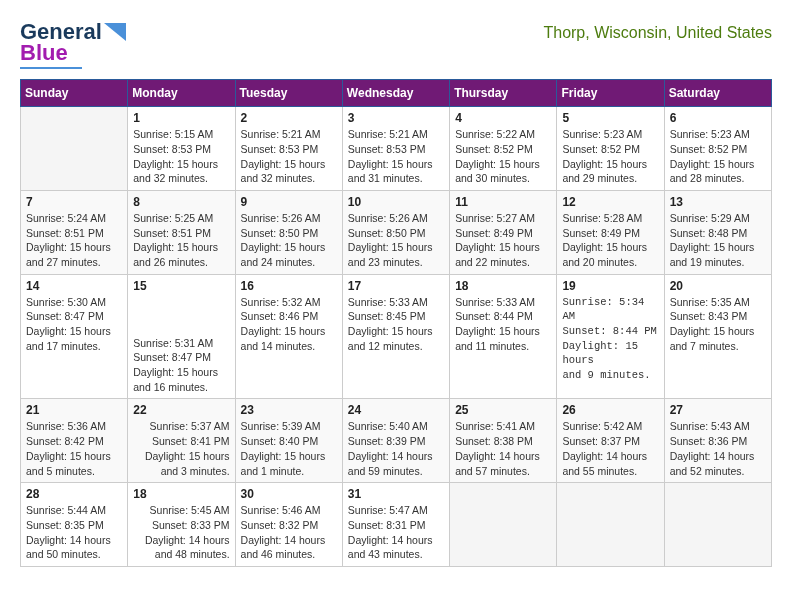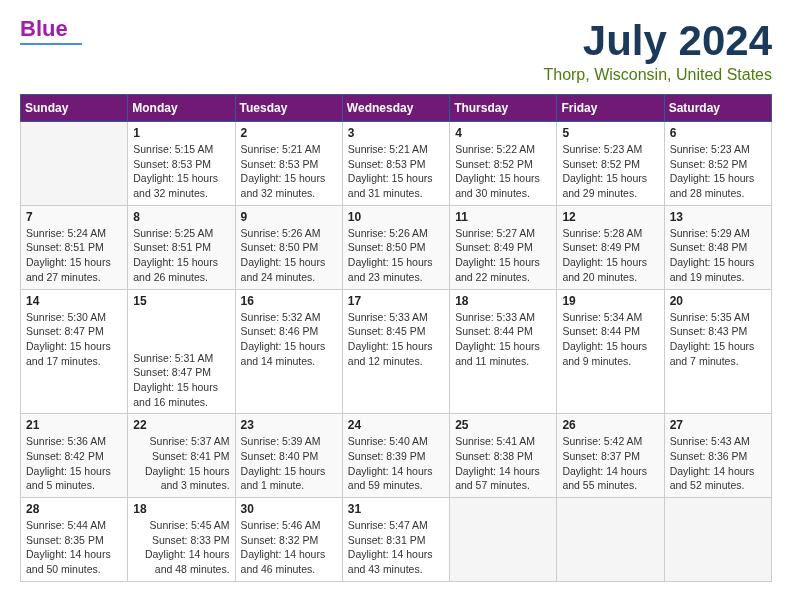--- a/index.html
+++ b/index.html
@@ -80,27 +80,32 @@
       gap: 4px;
     }
   </style>
 </head>
 <body>
 
 <div class="header">
   <div class="logo">
     <div class="logo-container">
       <div style="display:flex; flex-direction:column; align-items:flex-start;">
+        <div style="display:flex; align-items:center;">
+          <span style="font-size:22px; font-weight:bold; color:#1a3a5c; line-height:1.1;">General</span>
+          <svg width="22" height="18" viewBox="0 0 22 18" style="margin-left:2px;">
+            <polygon points="0,0 22,0 22,18" fill="#4a90d9"></polygon>
+          </svg>
+        </div>
         <span style="font-size:22px; font-weight:bold; color:#a21caf; line-height:1; margin-top:-2px;">Blue</span>
         <div style="width:62px; height:2px; background:#4a90d9; margin-top:3px;"></div>
       </div>
     </div>
   </div>
   <div class="title-section">
-    <div class="main-title">July 2024</div>
     <div class="subtitle">Thorp, Wisconsin, United States</div>
   </div>
 </div>
 
 <table class="calendar">
   <thead>
     <tr>
     <th>Sunday</th>
         <th>Monday</th>
         <th>Tuesday</th>
@@ -238,21 +243,21 @@
         </td>
         <td>
           <span class="day-num">18</span>
           <div class="day-info" style="white-space: pre-line;">Sunrise: 5:33 AM
 Sunset: 8:44 PM
 Daylight: 15 hours
 and 11 minutes.</div>
         </td>
         <td>
           <span class="day-num">19</span>
-          <div class="day-info" style="white-space: pre-line;">Sunrise: 5:34 AM
+          <div class="day-info" style="white-space: pre-line; font-family: Liberation Mono, monospace;">Sunrise: 5:34 AM
 Sunset: 8:44 PM
 Daylight: 15 hours
 and 9 minutes.</div>
         </td>
         <td>
           <span class="day-num">20</span>
           <div class="day-info" style="white-space: pre-line;">Sunrise: 5:35 AM
 Sunset: 8:43 PM
 Daylight: 15 hours
 and 7 minutes.</div>

